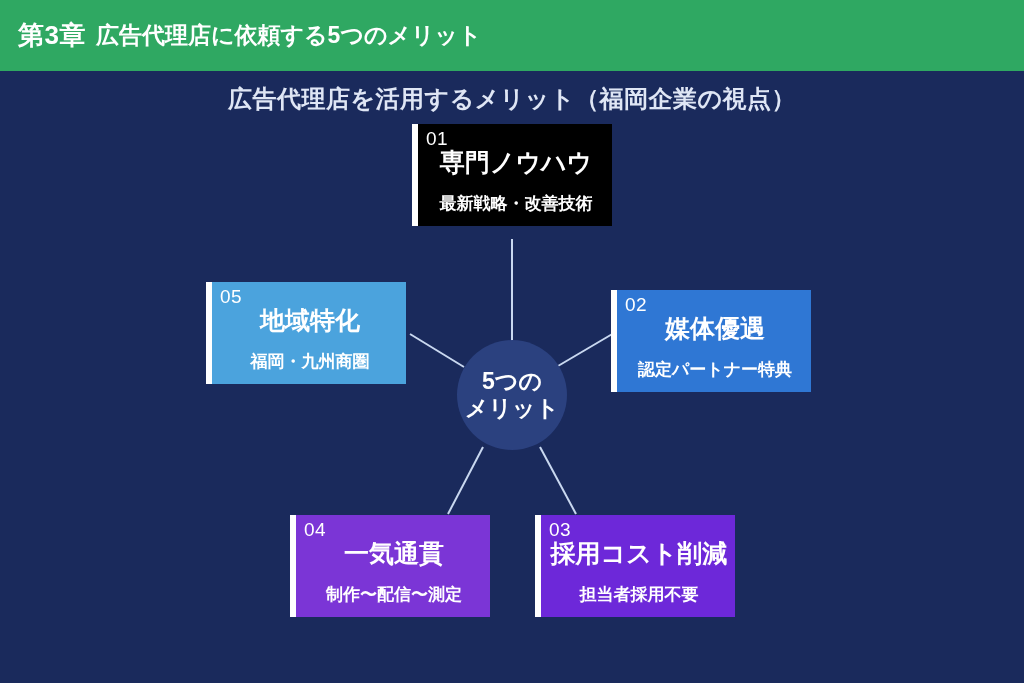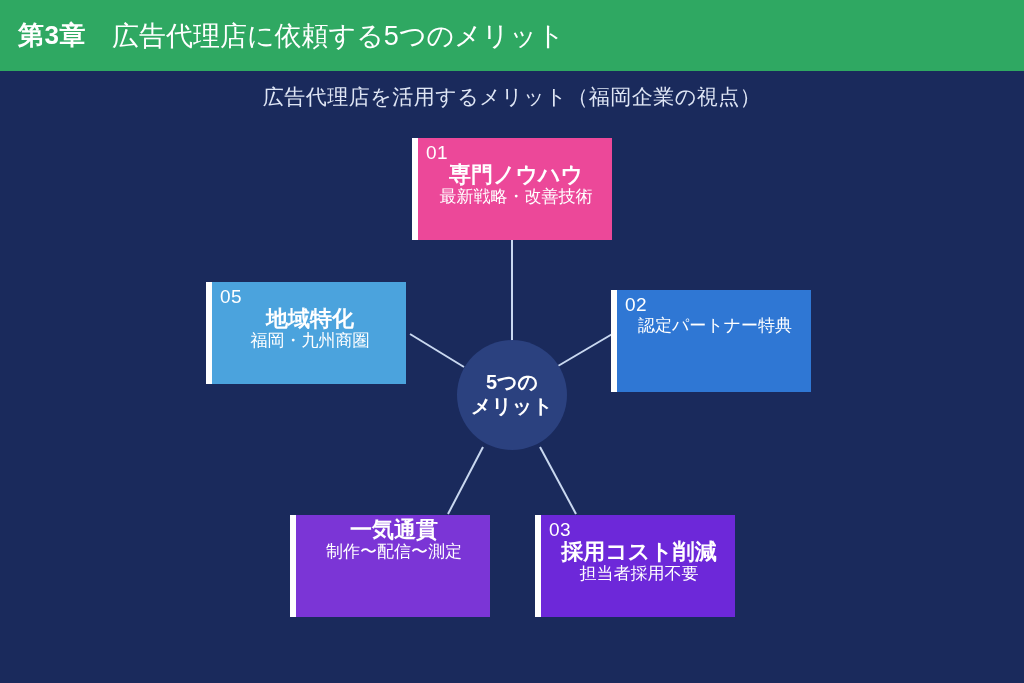--- a/index.html
+++ b/index.html
@@ -37,36 +37,36 @@
   }
   #header .chapter {
     color: #ffffff;
     font-size: 26px;
     font-weight: bold;
     letter-spacing: 0.5px;
     white-space: nowrap;
   }
   #header .chapter-title {
     color: #ffffff;
-    font-size: 27px;
-    font-weight: normal;
-    margin-left: 26px;
+    font-size: 23px;
+    font-weight: bold;
+    margin-left: 10px;
     white-space: nowrap;
   }
 
   
   #subtitle {
     position: absolute;
     left: 0;
     top: 83px;
     width: 1024px;
     text-align: center;
     color: #dfe6f5;
-    font-size: 21px;
-    font-weight: normal;
+    font-size: 24px;
+    font-weight: bold;
     letter-spacing: 0.5px;
   }
 
   
   #stage {
     position: absolute;
     left: 0;
     top: 0;
     width: 1024px;
     height: 683px;
@@ -88,21 +88,21 @@
     width: 110px;
     height: 110px;
     border-radius: 50%;
     background: #2b417f;
     display: flex;
     flex-direction: column;
     align-items: center;
     justify-content: center;
     color: #ffffff;
     font-weight: bold;
-    font-size: 20px;
+    font-size: 23px;
     line-height: 1.18;
     text-align: center;
   }
 
   
   .card {
     position: absolute;
     width: 200px;
     height: 102px;
     box-sizing: border-box;
@@ -113,38 +113,38 @@
   .card .num {
     color: #ffffff;
     font-size: 19px;
     font-weight: normal;
     line-height: 1.15;
     text-align: left;
     letter-spacing: 0.5px;
   }
   .card .title {
     color: #ffffff;
-    font-size: 22px;
+    font-size: 25px;
     font-weight: bold;
     line-height: 1.1;
     text-align: center;
     white-space: nowrap;
     margin-top: -1px;
   }
   .card .desc {
     color: #ffffff;
     font-size: 17px;
-    font-weight: normal;
+    font-weight: bold;
     line-height: 1.2;
     text-align: center;
     white-space: nowrap;
-    margin-top: 0;
-  }
-
-  #card-01 { left: 412px; top: 138px; background: #ec4899; }
+    margin-top: 18px;
+  }
+
+  #card-01 { left: 412px; top: 124px; background: #000000; }
   #card-02 { left: 611px; top: 290px; background: #2f77d4; }
   #card-03 { left: 535px; top: 515px; background: #6d28d9; }
   #card-04 { left: 290px; top: 515px; background: #7b35d6; }
   #card-05 { left: 206px; top: 282px; background: #4ba3dd; }
 
   
   #card-03 .title { margin-left: -14px; margin-right: -14px; }
 </style>
 </head>
 <body>
@@ -174,30 +174,32 @@
     </div>
 
     <div class="card" id="card-01">
       <div class="num">01</div>
       <div class="title">専門ノウハウ</div>
       <div class="desc">最新戦略・改善技術</div>
     </div>
 
     <div class="card" id="card-02">
       <div class="num">02</div>
+      <div class="title">媒体優遇</div>
       <div class="desc">認定パートナー特典</div>
     </div>
 
     <div class="card" id="card-03">
       <div class="num">03</div>
       <div class="title">採用コスト削減</div>
       <div class="desc">担当者採用不要</div>
     </div>
 
     <div class="card" id="card-04">
+      <div class="num">04</div>
       <div class="title">一気通貫</div>
       <div class="desc">制作〜配信〜測定</div>
     </div>
 
     <div class="card" id="card-05">
       <div class="num">05</div>
       <div class="title">地域特化</div>
       <div class="desc">福岡・九州商圏</div>
     </div>
 

